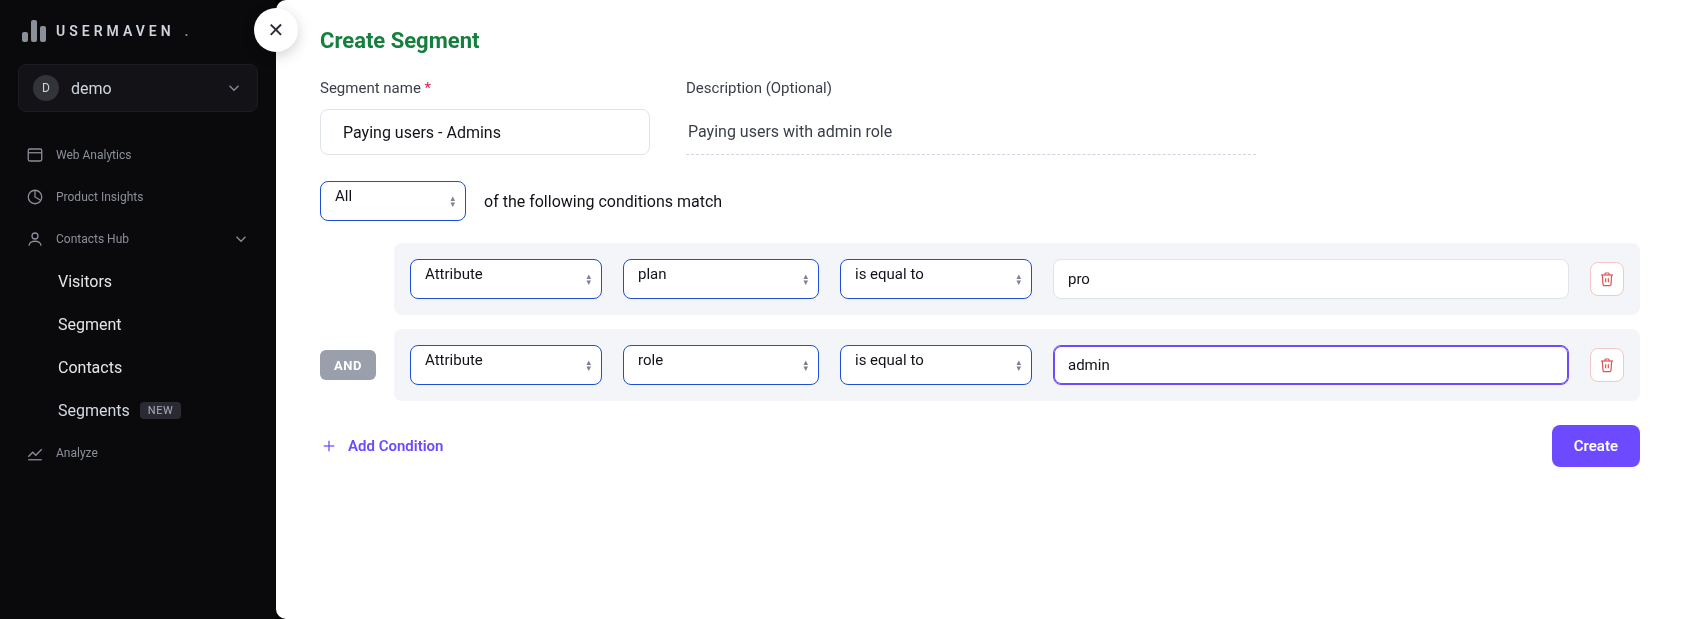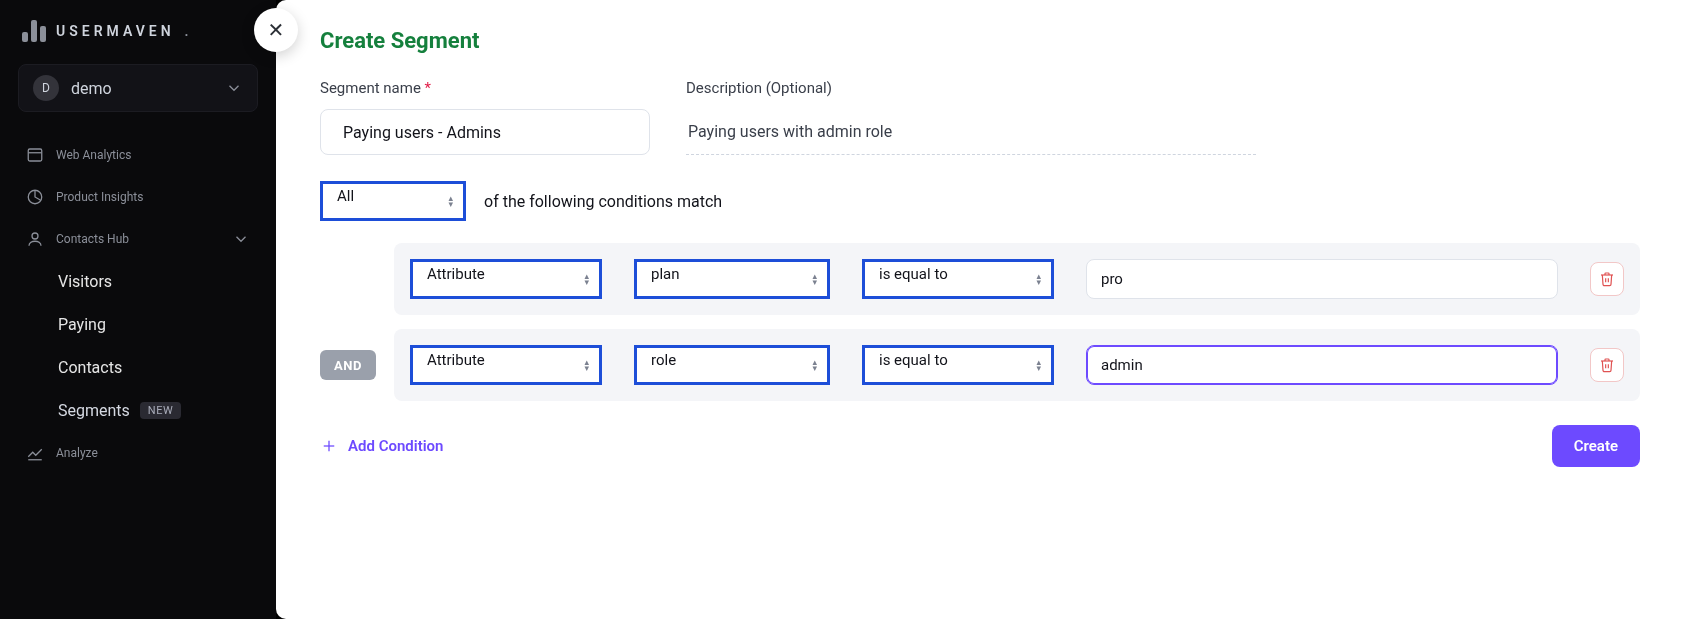--- a/index.html
+++ b/index.html
@@ -38,30 +38,30 @@
 .panel h1 { font-size: 22px; font-weight: 700; color: #15803d; margin-bottom: 26px; }
 
 .row-fields { display: flex; gap: 36px; margin-bottom: 26px; }
 .field { display: flex; flex-direction: column; gap: 12px; }
 .field label { font-size: 15px; color: #3a3f4a; }
 .req { color: #e11d48; }
 .text-input { width: 330px; height: 46px; border: 1px solid #dfe3ea; border-radius: 8px; padding: 0 22px; font-size: 16px; color: #12131a; background: #fff; }
 .desc-input { width: 570px; height: 46px; border: none; border-bottom: 1px dashed #cfd5df; padding: 0 2px; font-size: 16px; color: #3a3f4a; background: transparent; }
 
 .match-row { display: flex; align-items: center; gap: 18px; margin-bottom: 22px; }
-.select { position: relative; height: 40px; border: 3px solid #1d4ed8; border-radius: 0; background: #fff; display: flex; align-items: center; padding: 0 30px 10px 14px; font-size: 15px; color: #12131a; cursor: pointer; }
+.select { position: relative; height: 40px; border: 1px solid #1d4ed8; border-radius: 8px; background: #fff; display: flex; align-items: center; padding: 0 30px 10px 14px; font-size: 15px; color: #12131a; cursor: pointer; }
 .select.small { width: 146px; }
 .select .caret-group { position: absolute; right: 10px; top: 50%; transform: translateY(-50%); display: flex; flex-direction: column; line-height: 6px; color: #7b8190; font-size: 9px; }
 .match-text { font-size: 16px; color: #12131a; }
 
 .conditions { display: flex; flex-direction: column; gap: 14px; }
 .cond-wrap { display: flex; align-items: center; gap: 18px; }
 .and-pill { visibility: hidden; width: 56px; }
 .and-pill.visible { visibility: visible; background: #9aa0ab; color: #fff; font-weight: 700; font-size: 13px; letter-spacing: .5px; border-radius: 6px; height: 30px; display: inline-flex; align-items: center; justify-content: center; }
-.cond-card { flex: 1; background: #f4f5f8; border-radius: 8px; padding: 16px; display: flex; align-items: center; gap: 32px; }
+.cond-card { flex: 1; background: #f4f5f8; border-radius: 8px; padding: 16px; display: flex; align-items: center; gap: 21px; }
 .select.md { width: 192px; height: 40px; }
 .select.lg { width: 196px; height: 40px; }
 .select.op { width: 192px; height: 40px; }
 .value-input { flex: 1; height: 40px; border: 1px solid #dfe3ea; border-radius: 8px; padding: 0 14px; font-size: 15px; color: #12131a; background: #fff; }
 .value-input.focused { border-color: #6d4aff; box-shadow: 0 0 0 1px #6d4aff inset; }
 .del-btn { width: 34px; height: 34px; border-radius: 8px; border: 1px solid #f2c7c7; display: inline-flex; align-items: center; justify-content: center; cursor: pointer; background: #fff; }
 .del-btn svg { width: 16px; height: 16px; stroke: #e05252; fill: none; stroke-width: 1.8; }
 
 .panel-footer { display: flex; align-items: center; justify-content: space-between; margin-top: 24px; }
 .add-cond { display: inline-flex; align-items: center; gap: 10px; color: #6d4aff; font-weight: 600; font-size: 15px; cursor: pointer; }
@@ -126,21 +126,21 @@
             <polyline points="6 9 12 15 18 9"></polyline>
           </svg>
         </span>
     </li>
   </ul>
   <ul class="nav-sub">
     <li>
         <span>Visitors</span>
       </li>
     <li>
-        <span>Paying</span>
+        <span>Segment</span>
       </li>
     <li>
         <span>Contacts</span>
       </li>
     <li class="active">
       <span>Segments</span>
       <span class="badge-new">NEW</span>
     </li>
   </ul>
   <ul class="nav">

